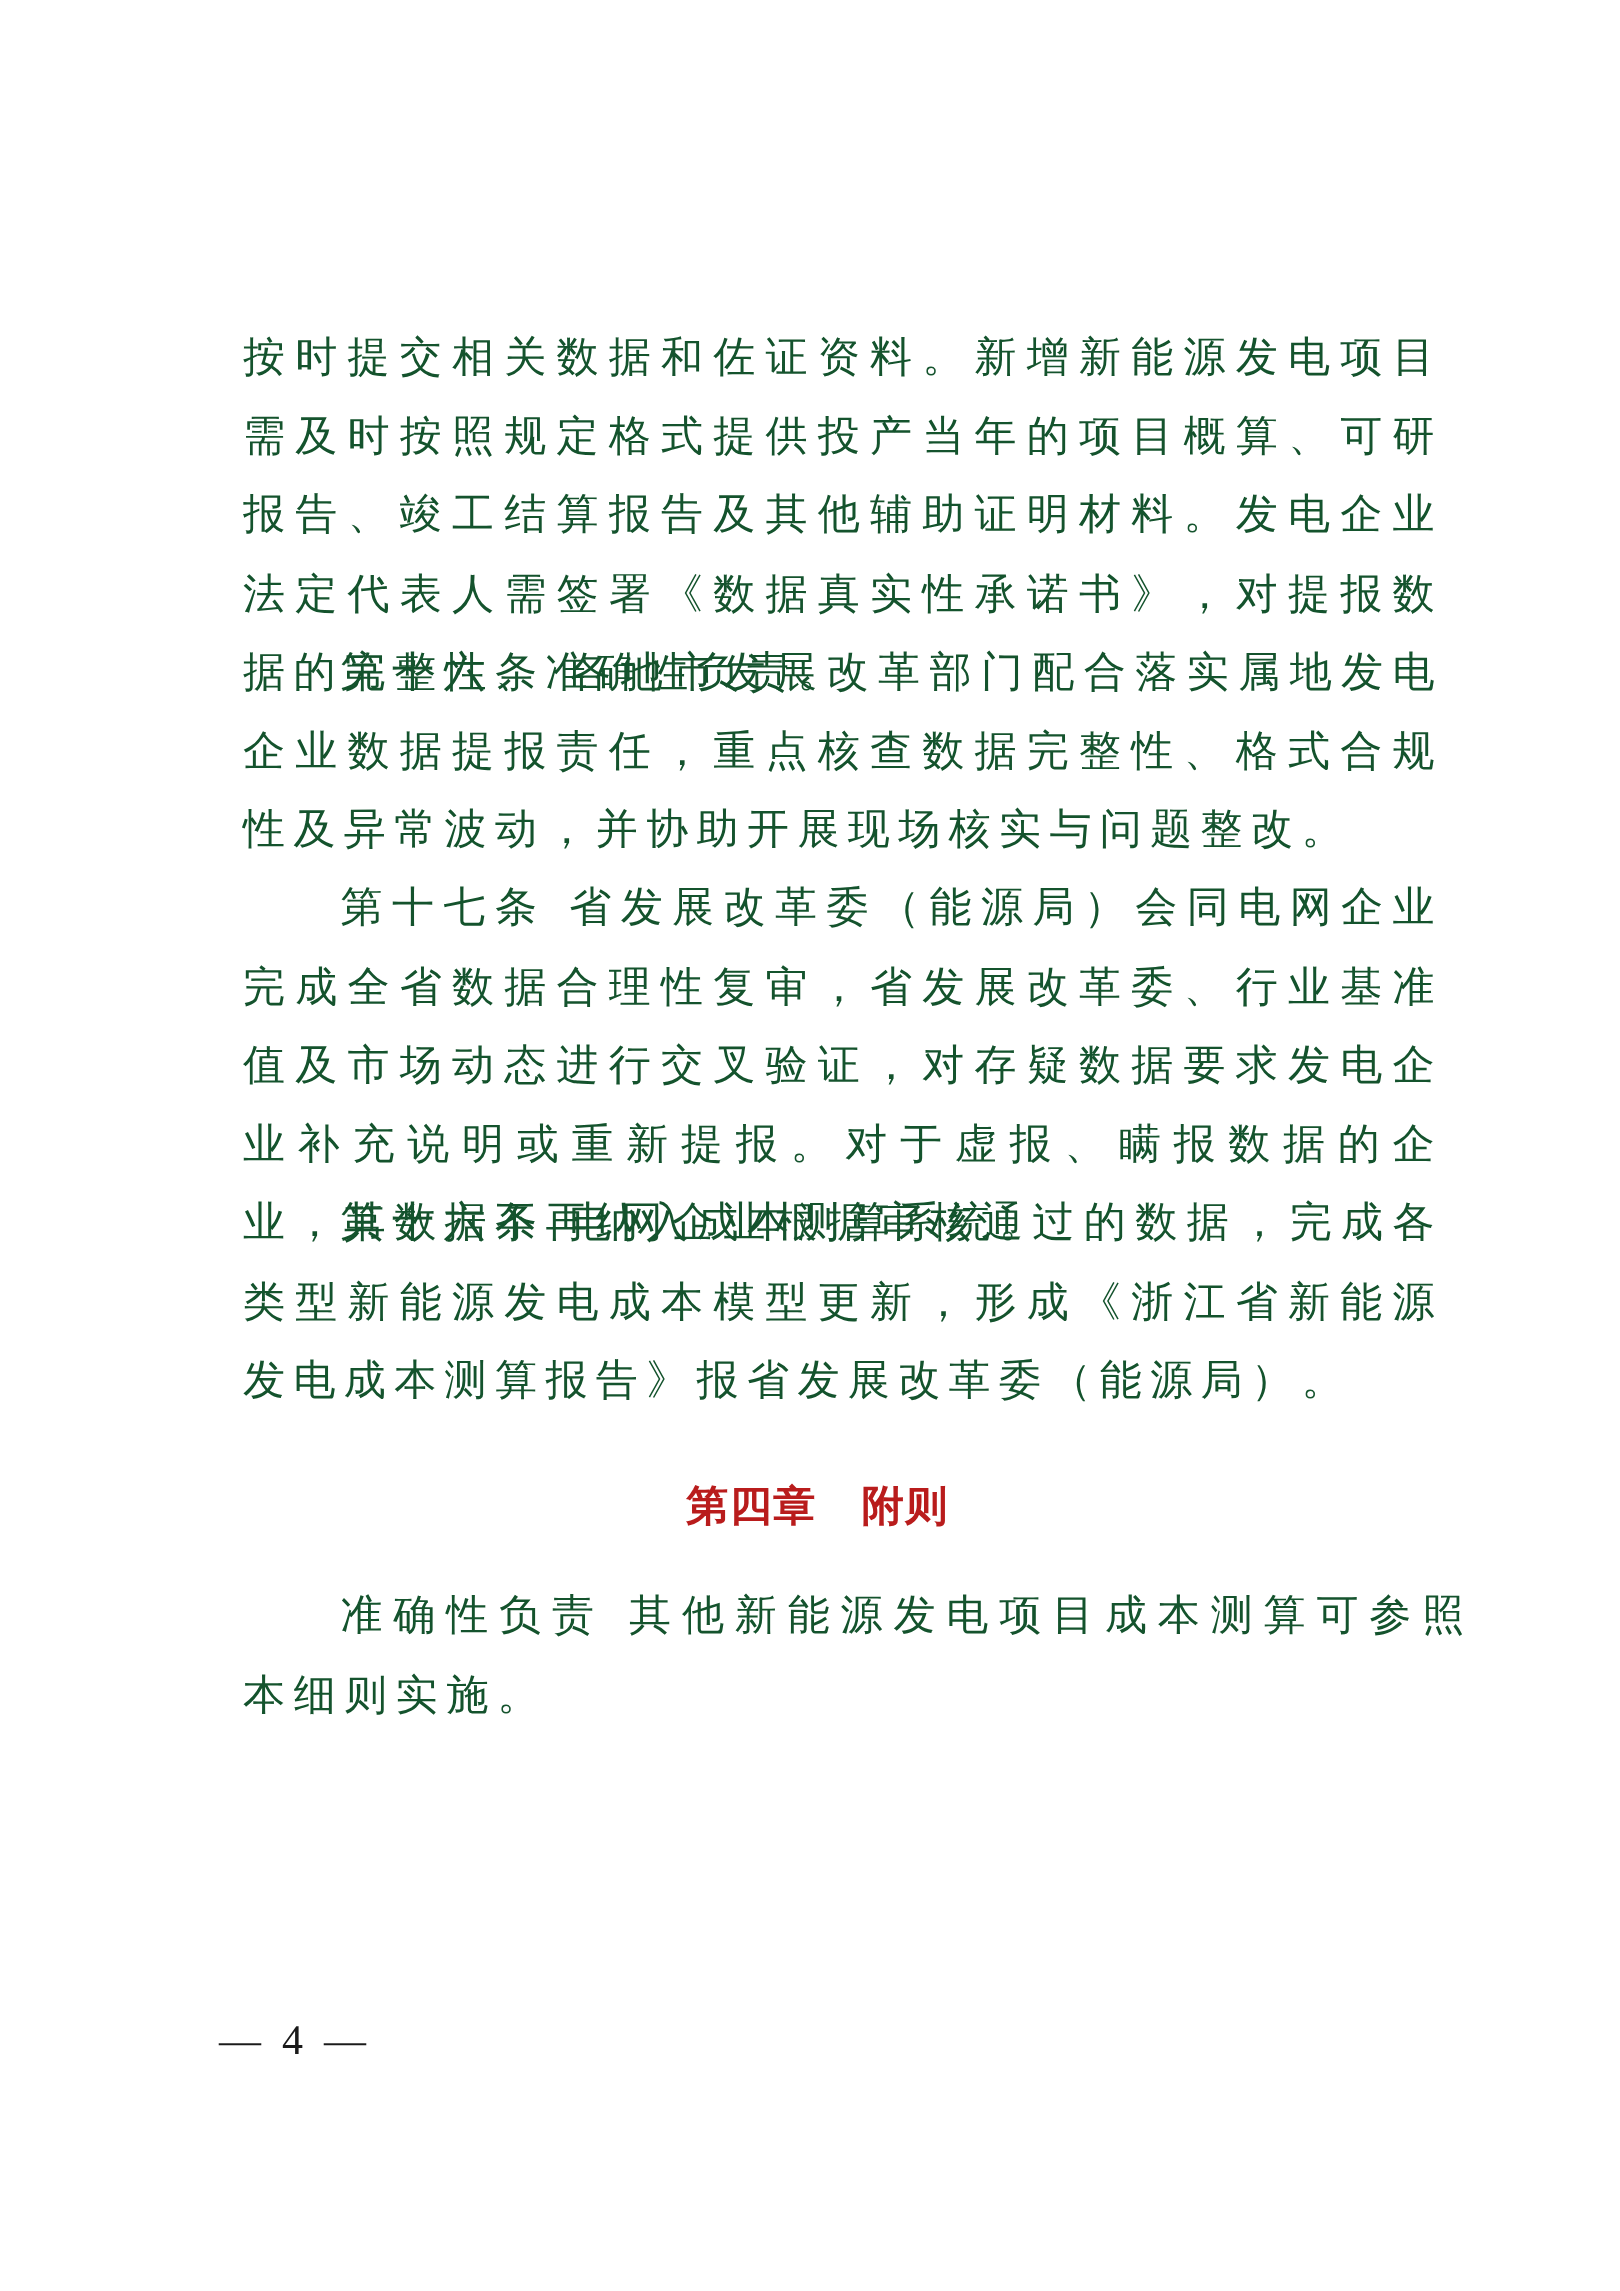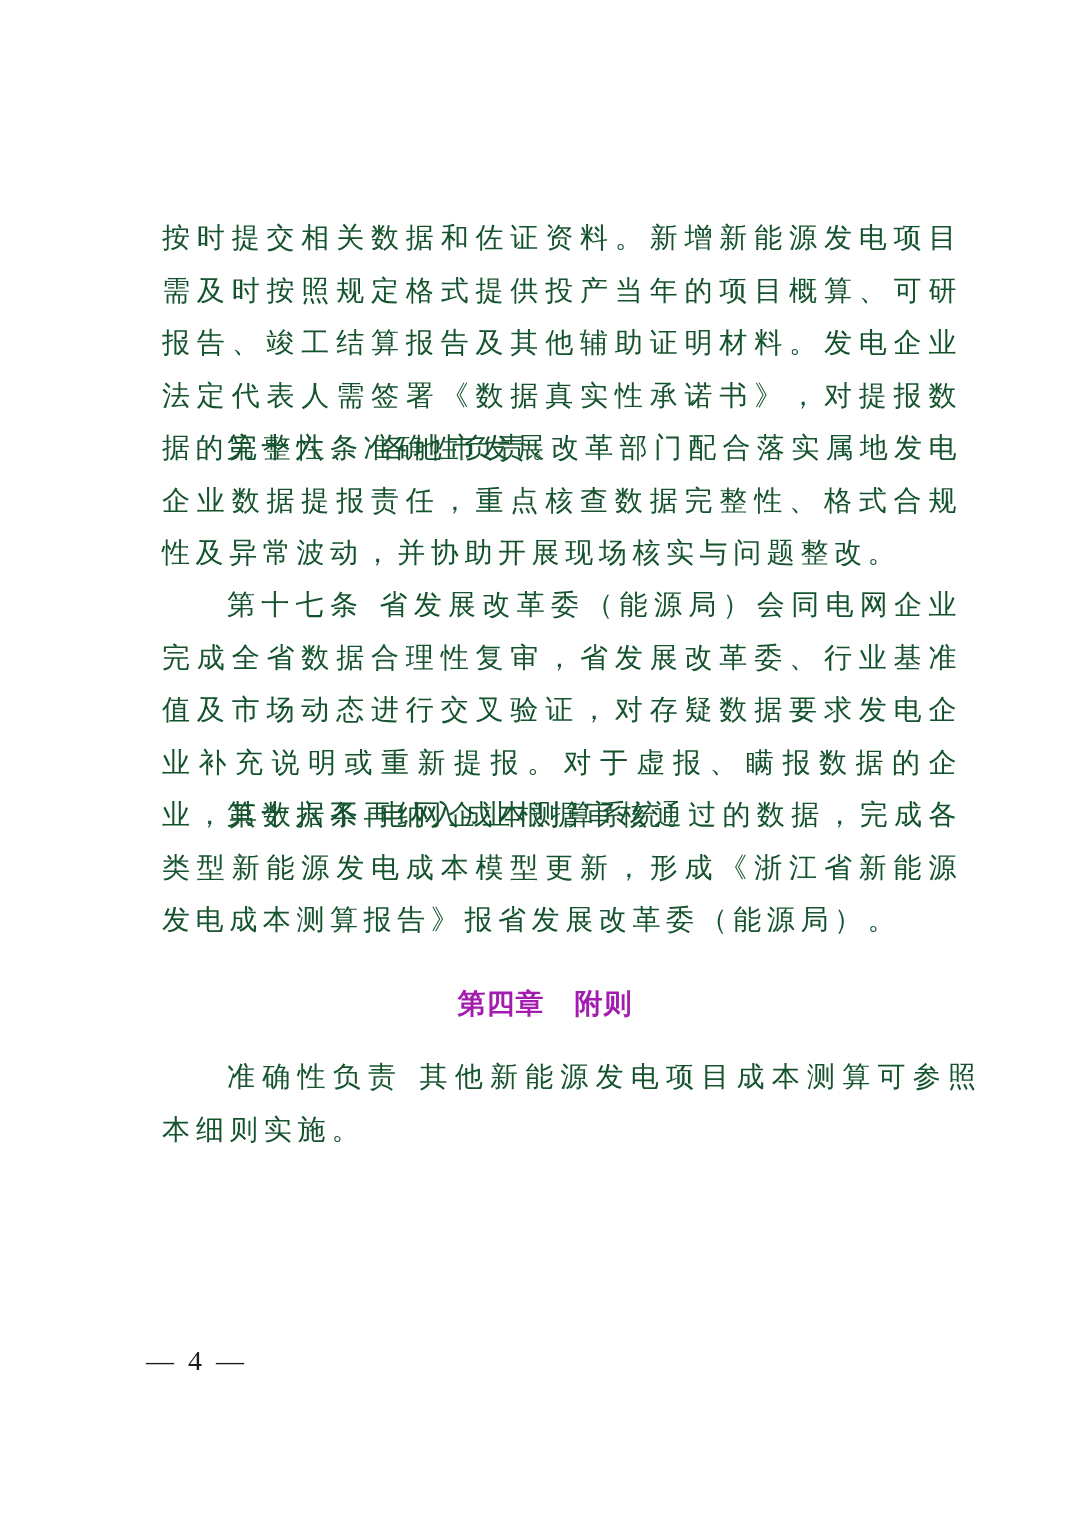--- a/index.html
+++ b/index.html
@@ -20,21 +20,21 @@
   }
   .para.indent { text-indent: 65px; }
   .heading {
     position: absolute;
     left: 0; width: 1080px;
     top: 985px;
     text-align: center;
     font-family: "DejaVu Sans", "Liberation Sans", sans-serif;
     font-weight: bold;
     font-size: 28px;
-    color: #a21caf;
+    color: #b91c1c;
     letter-spacing: 1px;
     padding-left: 10px;
     box-sizing: border-box;
   }
   .heading .gap { display: inline-block; width: 30px; }
   .page-num {
     position: absolute;
     left: 146px; top: 1345px;
     font-family: "Liberation Serif", "DejaVu Serif", serif;
     font-size: 28px;

